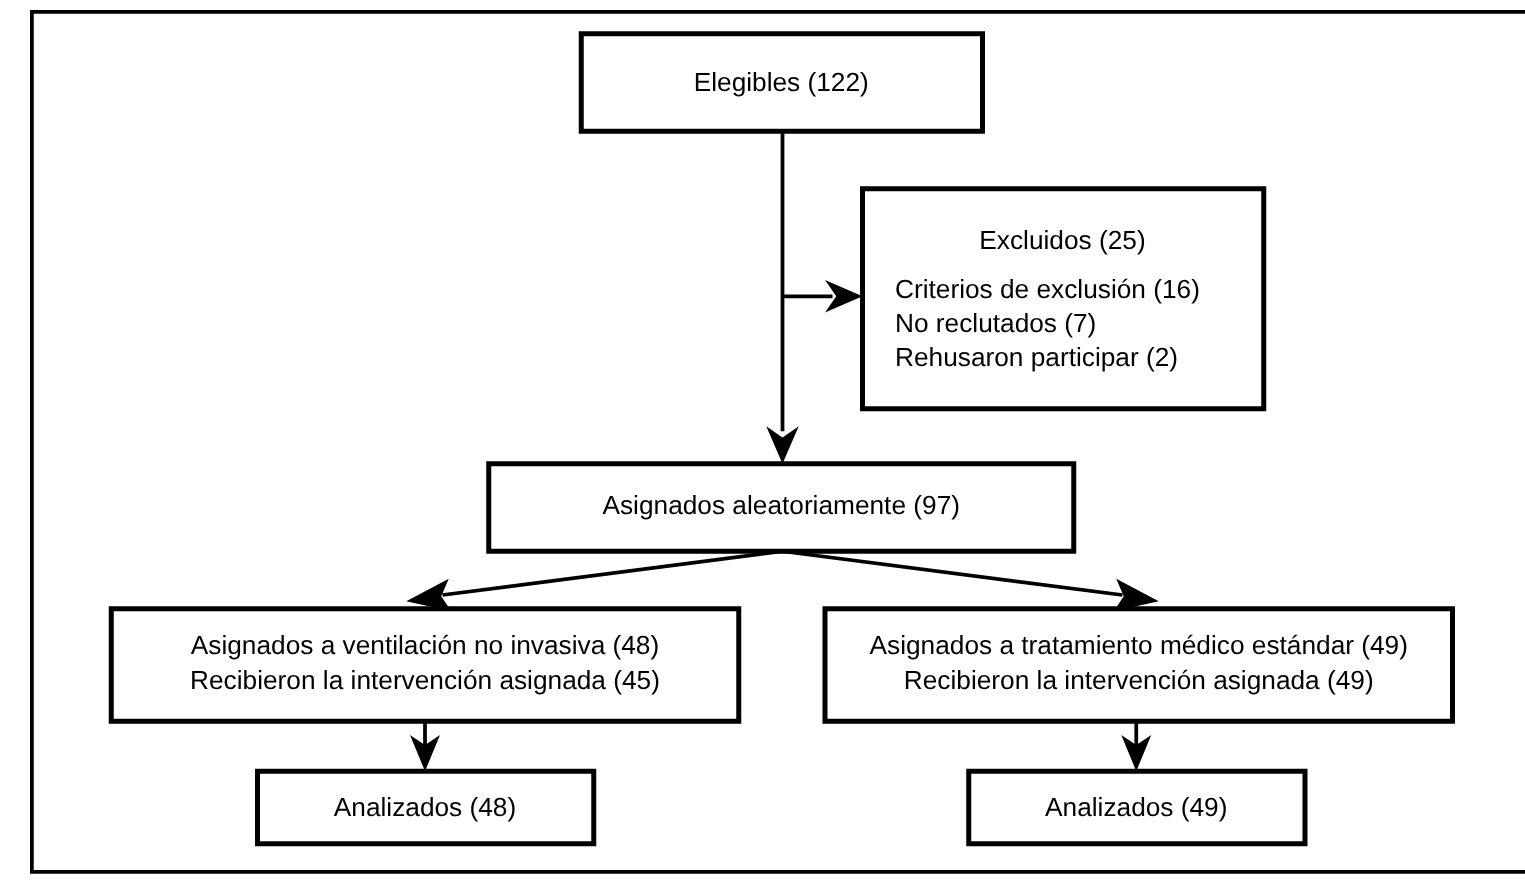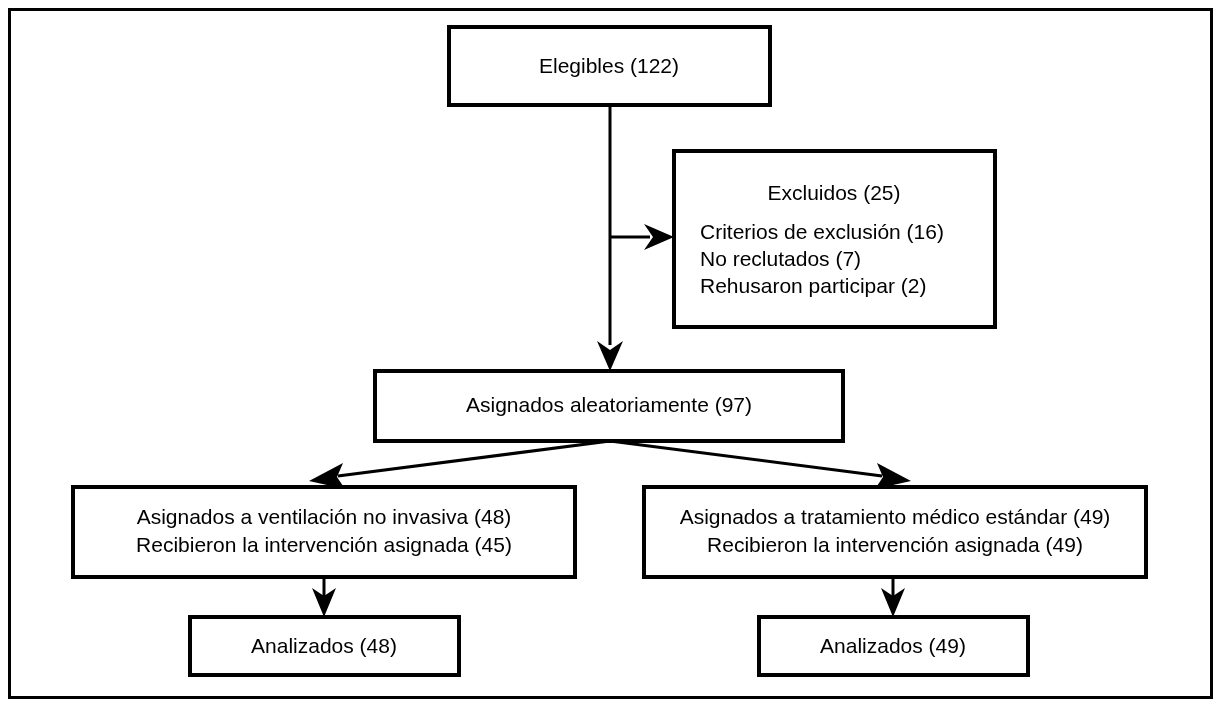--- a/index.html
+++ b/index.html
@@ -10,20 +10,21 @@
   body {
     width: 1220px;
     height: 708px;
     font-family: "Liberation Sans", sans-serif;
     overflow: hidden;
   }
   #flow-root {
     position: relative;
     width: 1004px;
     height: 708px;
+    padding-left: 16px;
   }
   svg.flow {
     display: block;
     width: 1220px;
     height: 708px;
   }
   .frame {
     fill: none;
     stroke: #000000;
     stroke-width: 3;

